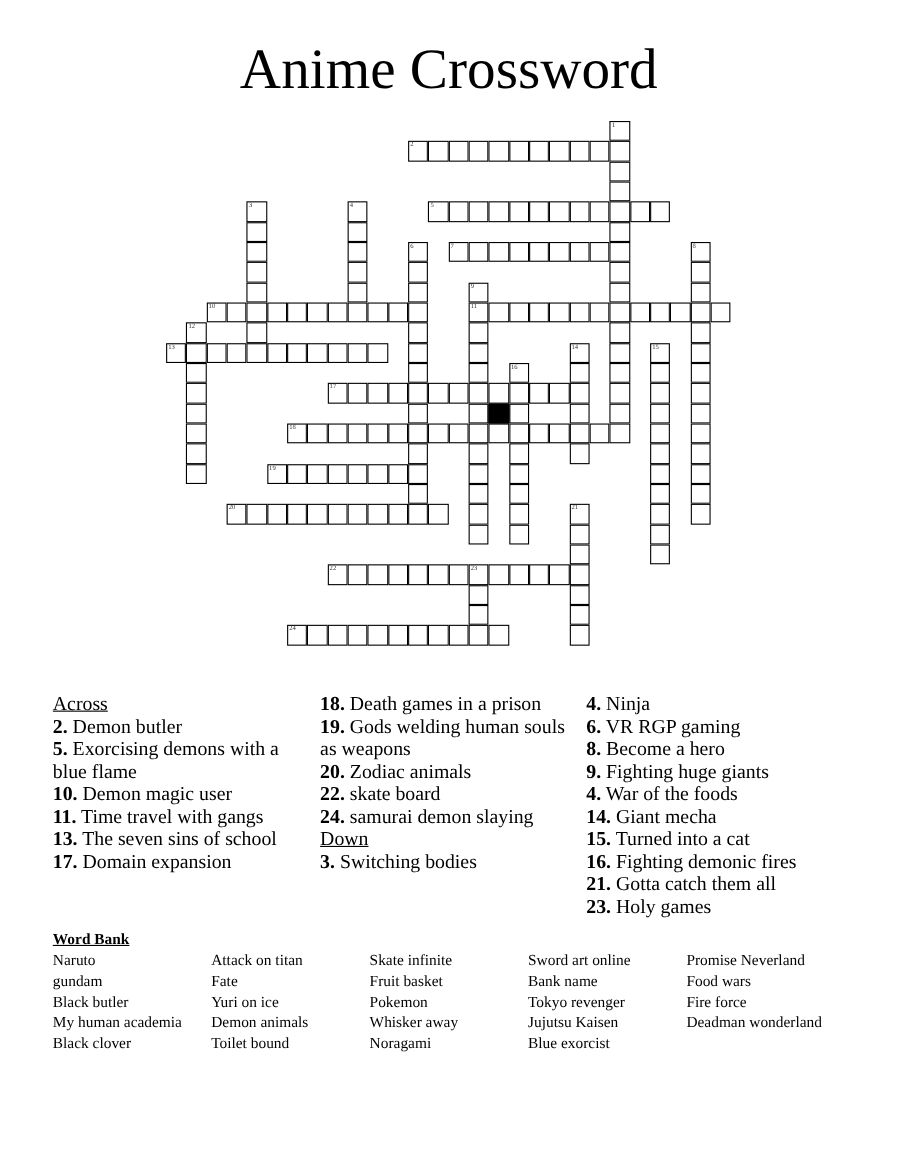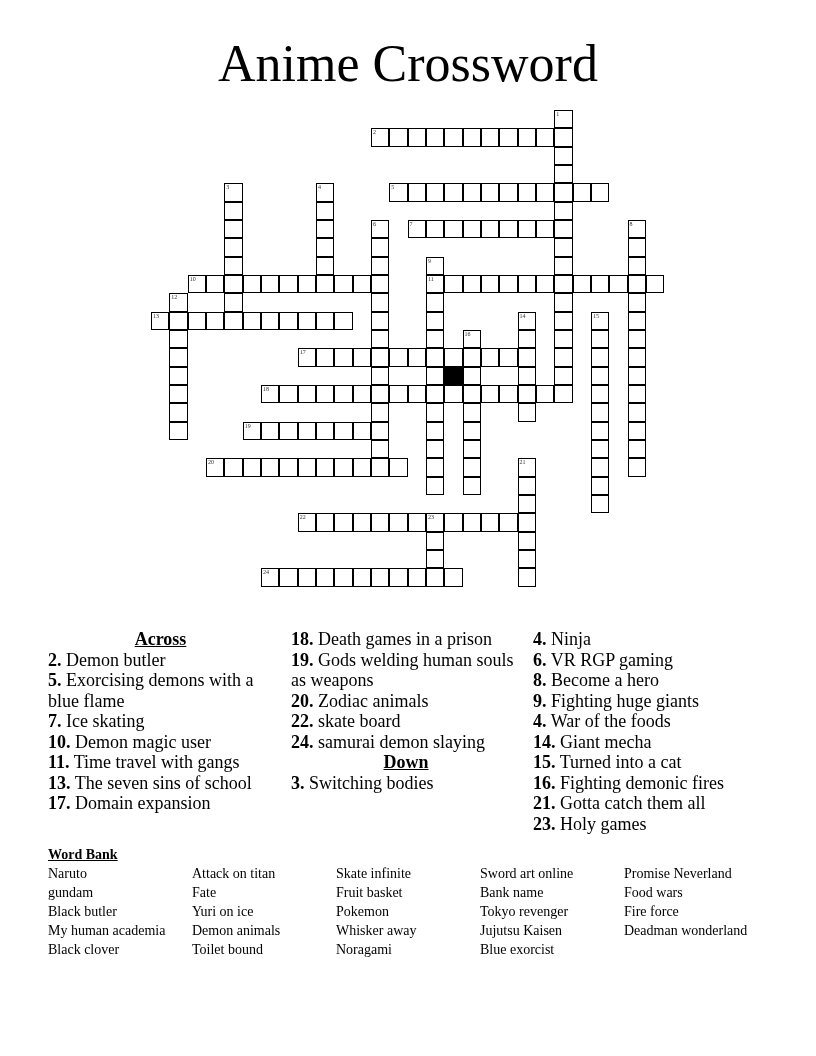--- a/index.html
+++ b/index.html
@@ -6,21 +6,21 @@
   body { width: 816px; height: 1056px; position: relative; overflow: hidden;
          font-family: "Liberation Serif", "DejaVu Serif", serif; color: #000; }
   #title { position: absolute; top: 34px; left: 0; width: 816px; text-align: center;
            font-size: 52px; line-height: 60px; }
   #grid { position: absolute; left: 0; top: 0; width: 816px; height: 620px; }
   .cell { position: absolute; width: 18.33px; height: 18.33px; box-sizing: border-box;
           border: 1px solid #000; background: #fff; }
   .cell.black { background: #000; }
   .cell .num { position: absolute; left: 1px; top: 0px; font-size: 6px; line-height: 7px; color: #333; }
   .clues { position: absolute; top: 629px; font-size: 18px; line-height: 20.5px; }
-  .clues .heading { font-weight: bold; text-decoration: underline; text-align: center; }
+  .clues .heading { font-weight: normal; text-decoration: underline; }
   .clues .clue b { font-weight: bold; }
   #col1 { left: 48px; width: 225px; }
   #col2 { left: 291px; width: 230px; }
   #col3 { left: 533px; width: 240px; }
   #wordbank { position: absolute; top: 845px; left: 48px; font-size: 14px; line-height: 19px; }
   #wordbank .wb-title { font-weight: bold; text-decoration: underline; font-size: 14px; }
   #wordbank .wb-grid { display: grid; grid-template-columns: 144px 144px 144px 144px 160px; }
 </style>
 </head>
 <body>
@@ -307,21 +307,20 @@
     <div class="cell" style="left: 389.29px; top: 568.25px;"></div>
     <div class="cell" style="left: 407.62px; top: 568.25px;"></div>
     <div class="cell" style="left: 444.28px; top: 568.25px;"></div>
     <div class="cell black" style="left: 444.28px; top: 366.62px;"></div>
   </div>
 
 <div id="col1" class="clues">
   <div class="heading">Across</div>
   <div class="clue"><b>2.</b> <span>Demon butler</span></div>
   <div class="clue"><b>5.</b> <span>Exorcising demons with a blue flame</span></div>
-  <div class="clue"><b>7.</b> <span>Ice skating</span></div>
   <div class="clue"><b>10.</b> <span>Demon magic user</span></div>
   <div class="clue"><b>11.</b> <span>Time travel with gangs</span></div>
   <div class="clue"><b>13.</b> <span>The seven sins of school</span></div>
   <div class="clue"><b>17.</b> <span>Domain expansion</span></div>
 </div>
 
 <div id="col2" class="clues">
   <div class="clue"><b>18.</b> <span>Death games in a prison</span></div>
   <div class="clue"><b>19.</b> <span>Gods welding human souls as weapons</span></div>
   <div class="clue"><b>20.</b> <span>Zodiac animals</span></div>

